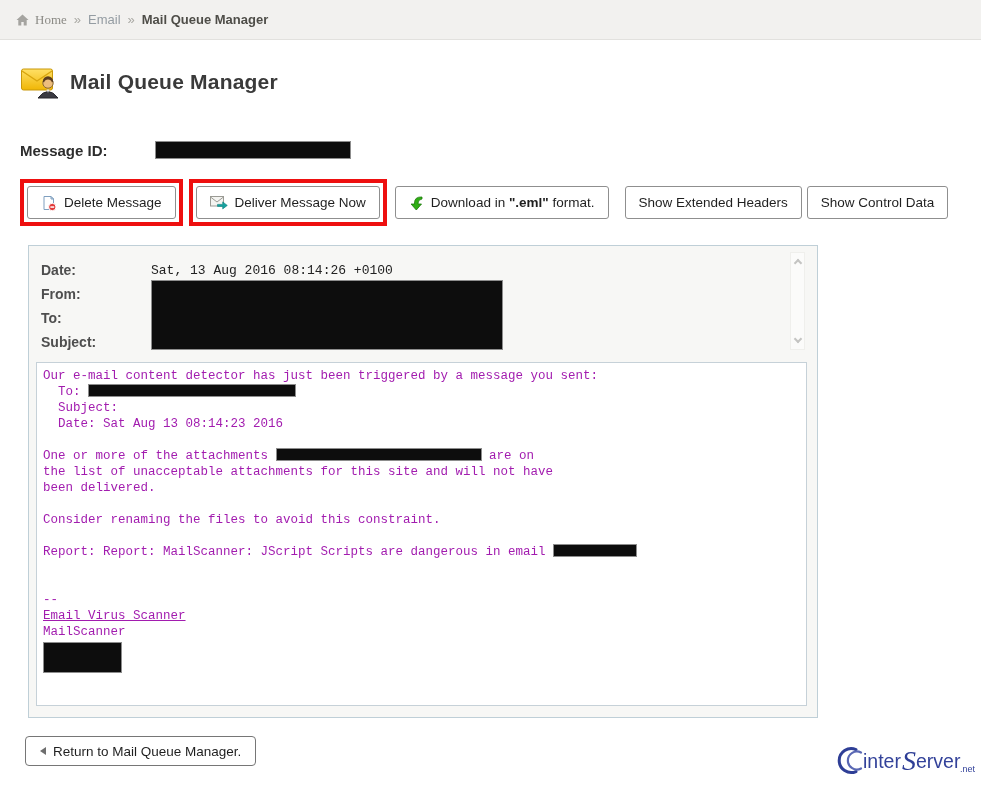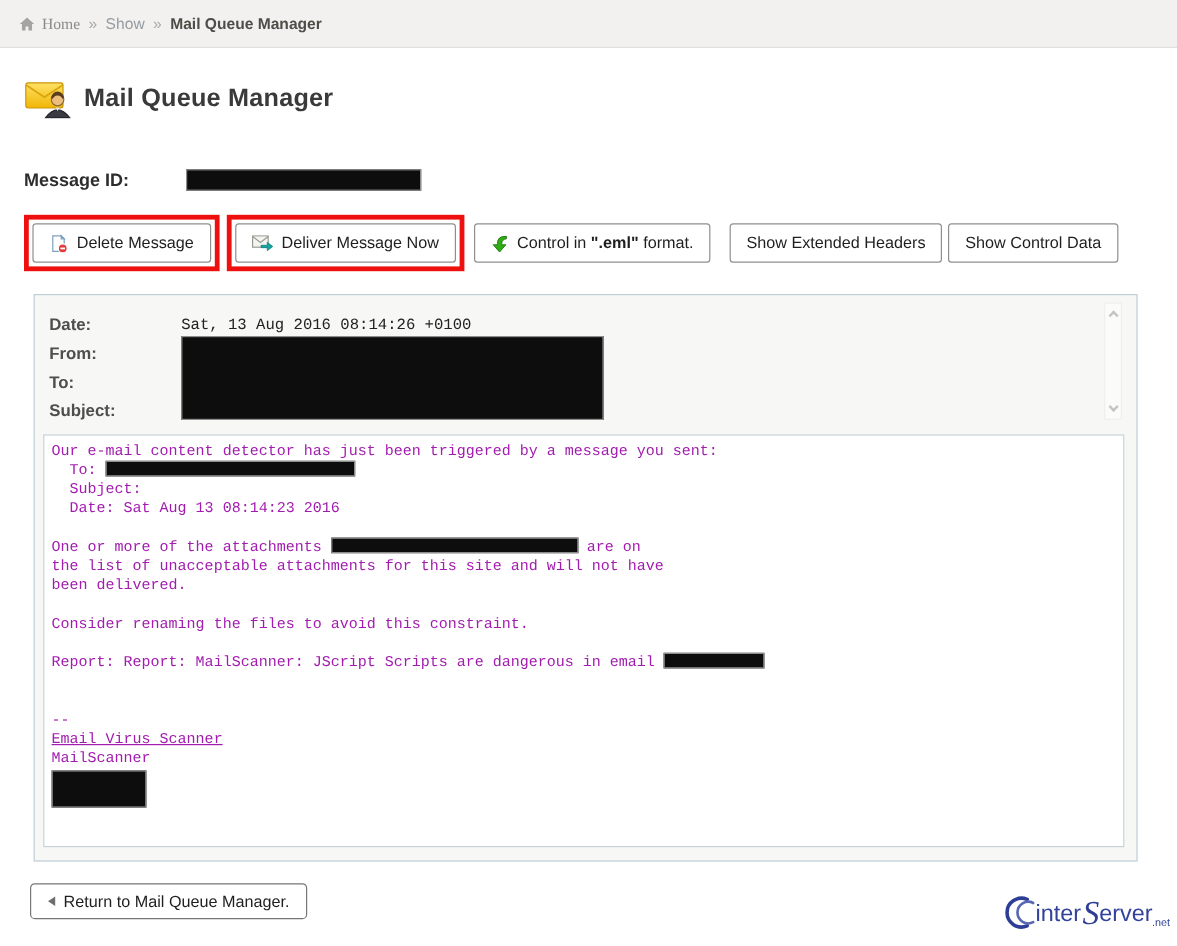--- a/index.html
+++ b/index.html
@@ -33,21 +33,21 @@
   .btn { display:inline-flex; align-items:center; background:#fff; border:1px solid #8f8f8f;
          border-radius:3px; padding:0 13px; height:33px; font-size:13.5px; color:#1f1f1f;
          font-family:inherit; cursor:pointer; white-space:pre; }
   .btn svg { margin-right:7px; flex:none; }
   .btn b { font-weight:bold; }
   .red-annot { border:4px solid #ee0f0f; padding:3px; display:inline-flex; margin-right:6px; }
   .btn.download { margin-left:2px; margin-right:16px; }
   .btn.headers-btn { margin-right:5px; }
 
   
-  .panel { width:920px; margin:19px 0 0 8px; background:#f7f7f5; border:1px solid #bfcfd7; }
+  .panel { width:790px; margin:19px 0 0 8px; background:#f7f7f5; border:1px solid #bfcfd7; }
   .hdr-area { position:relative; padding:12px 0 8px 12px; height:116px; }
   .hrow { display:flex; align-items:center; height:24px; }
   .hlabel { width:110px; font-size:14px; font-weight:bold; color:#4e4e4e; }
   .hval { font-size:13px; color:#222; }
   .hdr-redact { position:absolute; left:122px; top:34px; width:352px; height:70px; }
   .scrollbar { position:absolute; right:12px; top:6px; width:15px; height:98px;
                background:#fbfbfa; border:1px solid #efefec; cursor:pointer; }
   .chev { position:absolute; left:4px; width:6px; height:6px;
           border-right:2px solid #c4c4c2; border-bottom:2px solid #c4c4c2; }
   .chev.up { top:7px; transform:rotate(-135deg); }
@@ -74,21 +74,21 @@
 </style>
 </head>
 <body>
 
 <div class="topbar">
   <svg width="13" height="12" viewBox="0 0 13 12">
     <path d="M6.5 0.5 L12.5 6 h-1.8 v5.5 h-3 V8 h-2.4 v3.5 h-3 V6 H0.5 z" fill="#a5a4a0"></path>
   </svg>
   <a class="crumb-home">Home</a>
   <span class="crumb-sep">»</span>
-  <a class="crumb-email">Show</a>
+  <a class="crumb-email">Email</a>
   <span class="crumb-sep">»</span>
   <span class="crumb-current">Mail Queue Manager</span>
 </div>
 
 <div class="content">
 
   <div class="title-row">
     <svg width="40" height="35" viewBox="0 0 40 35">
       <defs>
         <linearGradient id="env" x1="0" y1="0" x2="0" y2="1">
@@ -130,21 +130,21 @@
           <path d="M0.5 1 L7 6 L13.5 1" fill="none" stroke="#9a9a94"></path>
           <path d="M7.5 8.4 h5.2 V5.9 l4.6 3.5 -4.6 3.5 V10.4 h-5.2 z" fill="#15a3a0" stroke="#0c7f7c" stroke-width="0.6"></path>
         </svg>
         <span>Deliver Message Now</span>
       </button>
     </div>
     <button class="btn download">
       <svg width="15" height="16" viewBox="0 0 15 16">
         <path d="M13 2 q-7.5 -0.5 -7.5 6 v1 h-3.4 l5.2 6 5.2 -6 h-3.4 v-1 q0 -3.5 3.9 -4 z" fill="#2fae14" stroke="#1c7a0a" stroke-width="0.8"></path>
       </svg>
-      <span>Control in </span><b>".eml"</b><span> format.</span>
+      <span>Download in </span><b>".eml"</b><span> format.</span>
     </button>
     <button class="btn headers-btn">
       <span>Show Extended Headers</span>
     </button>
     <button class="btn">
       <span>Show Control Data</span>
     </button>
   </div>
 
   <div class="panel">

